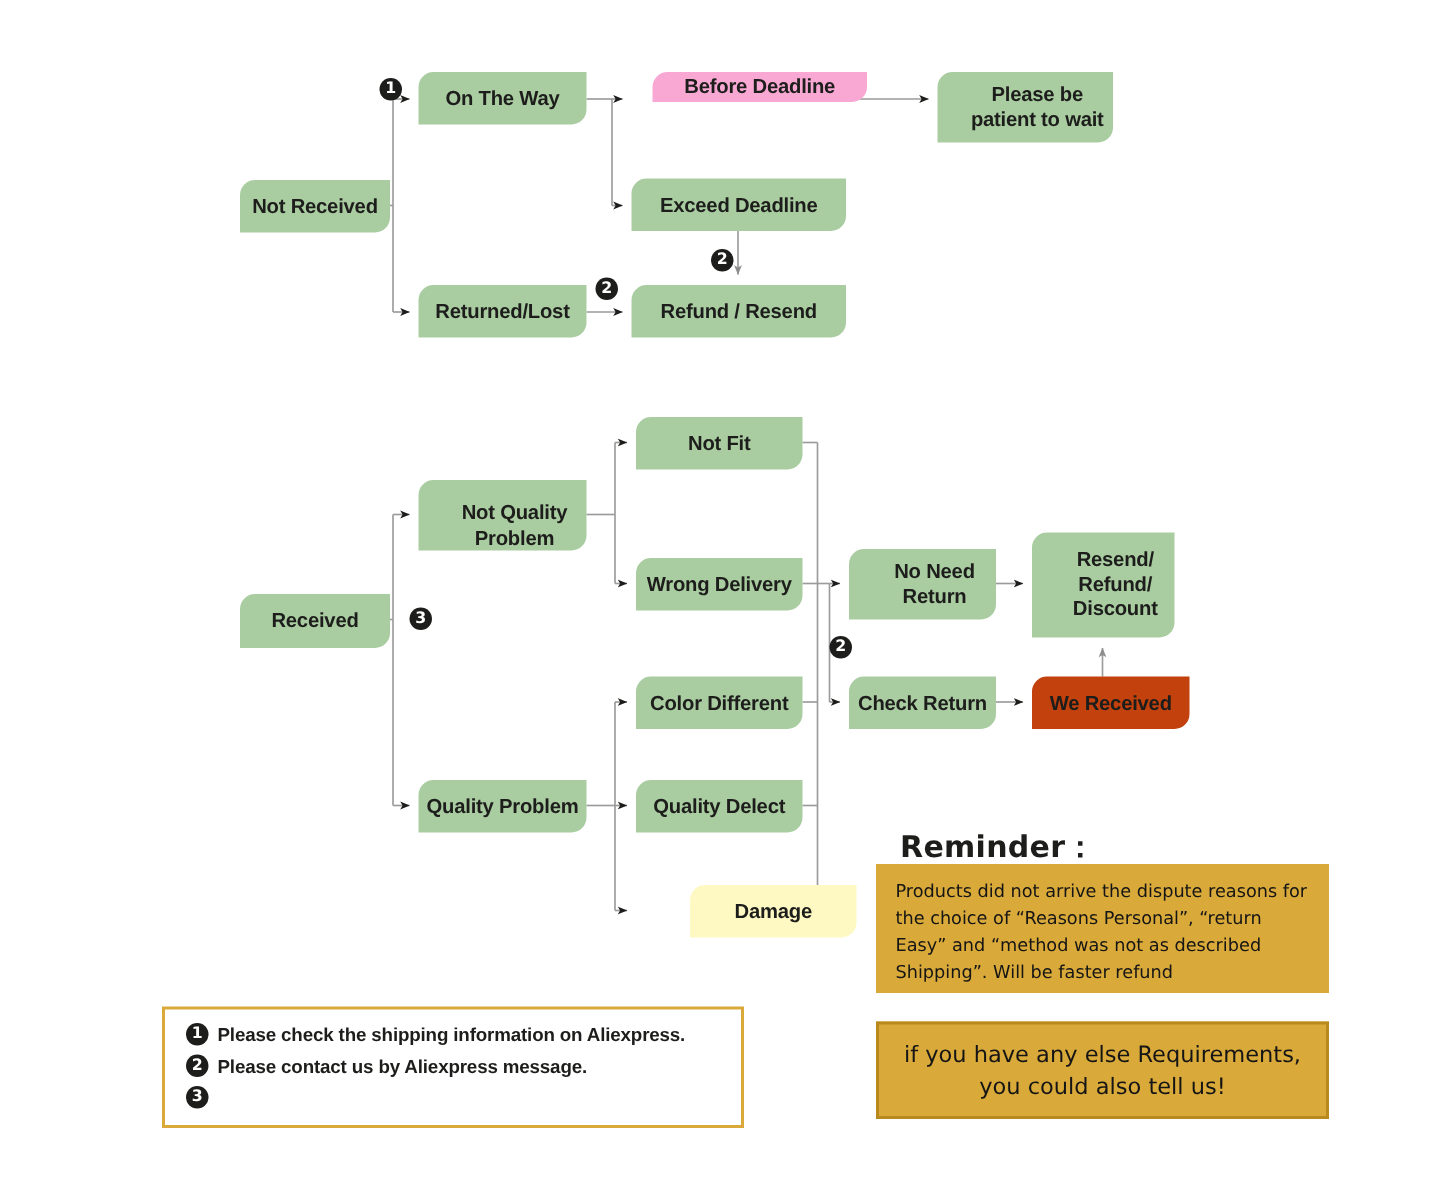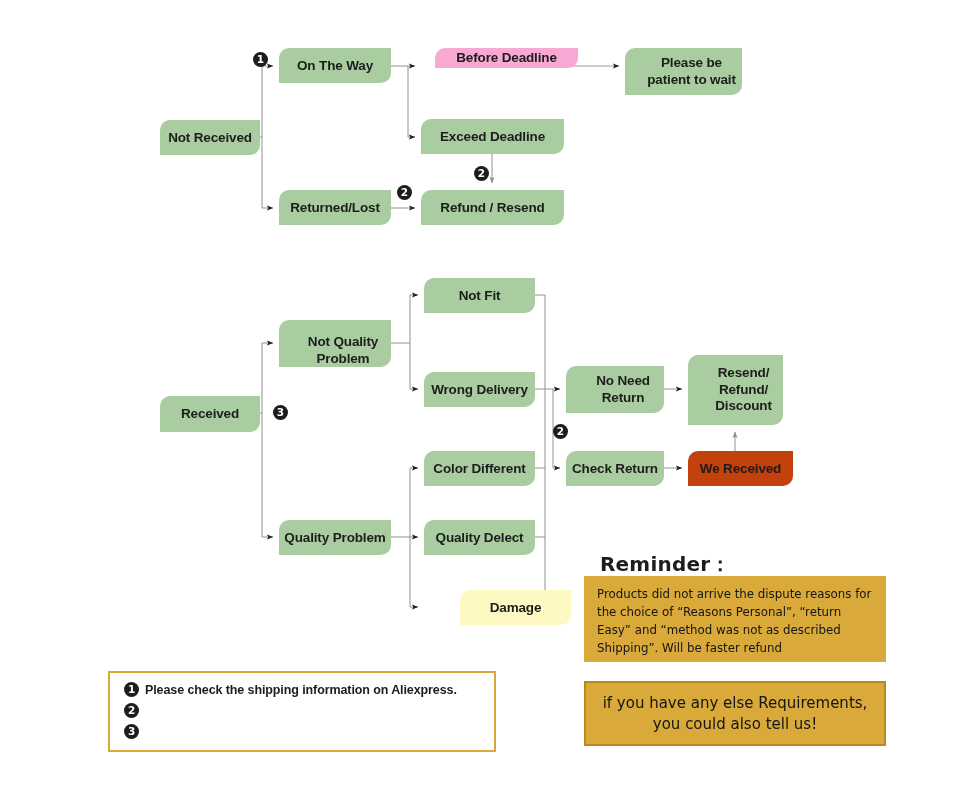--- a/index.html
+++ b/index.html
@@ -274,20 +274,21 @@
       <div class="marker" style="left: 553px; top: 424px;">2</div>
     </div>
 
   <div id="legend">
       <div class="legend-row">
         <span class="marker">1</span>
         <span>Please check the shipping information on Aliexpress.</span>
       </div>
       <div class="legend-row">
         <span class="marker">2</span>
+        <span>Please contact us by Aliexpress message.</span>
       </div>
       <div class="legend-row">
         <span class="marker">3</span>
       </div>
     </div>
 
   <div id="reminder-title">Reminder：</div>
   <div id="reminder-body">Products did not arrive the dispute reasons for the choice of “Reasons Personal”, “return Easy” and “method was not as described Shipping”. Will be faster refund</div>
 
   <div id="cta-box">

